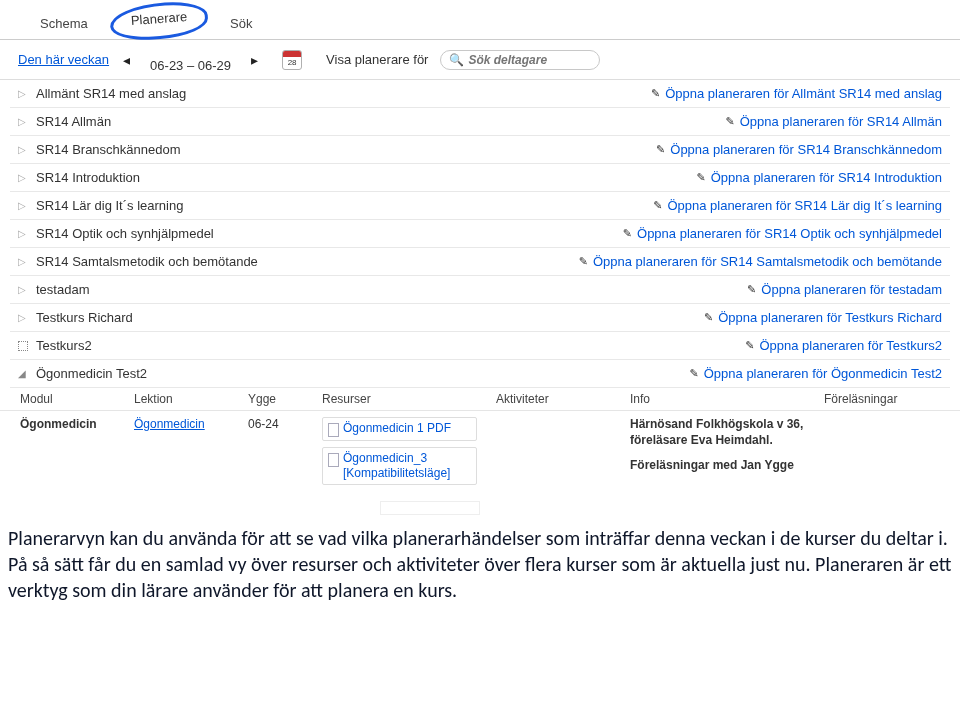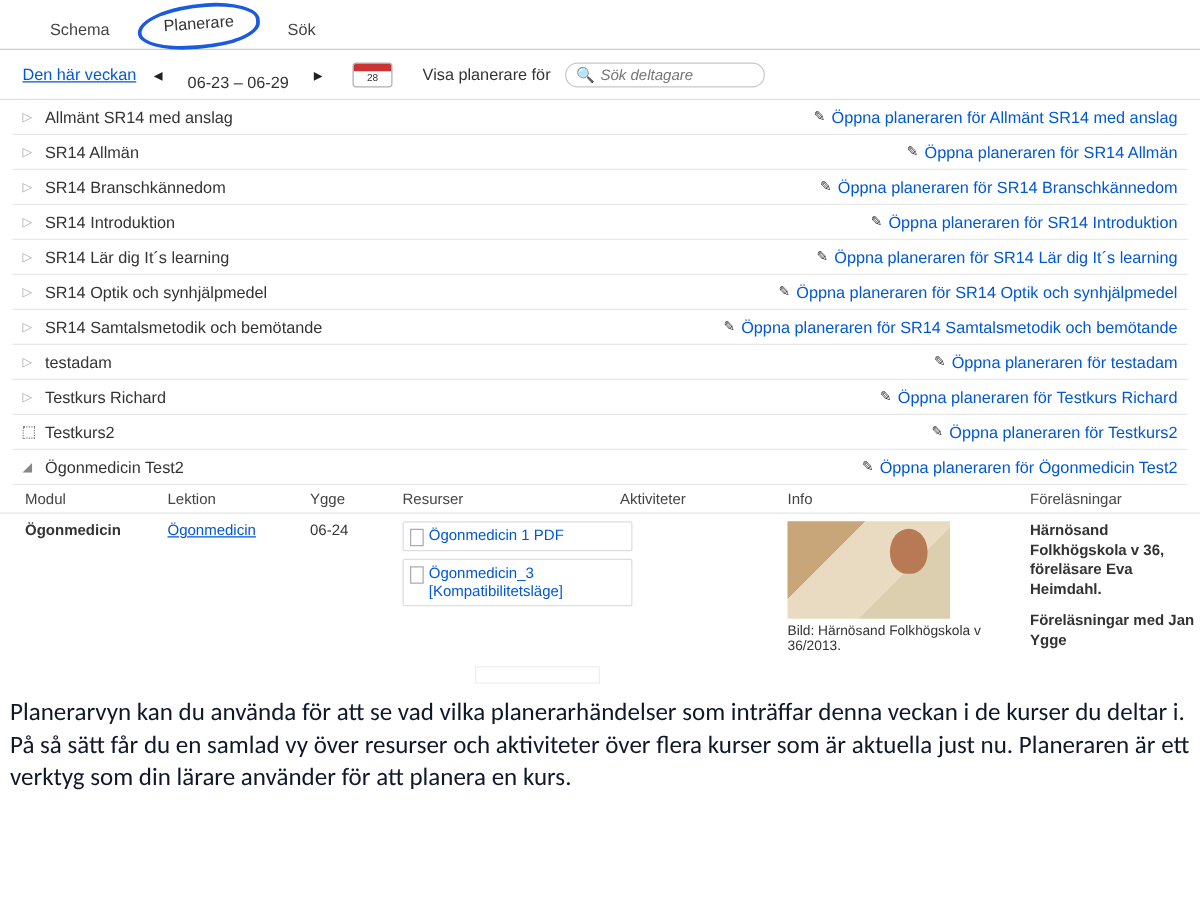--- a/index.html
+++ b/index.html
@@ -8,46 +8,46 @@
   
   .tabs { display: flex; padding: 8px 18px 0 18px; position: relative; border-bottom: 1px solid #ccc; }
   .tab { padding: 8px 22px; color: #444; cursor: pointer; }
   .tab.highlighted { border: 3px solid #1a5ae0; border-radius: 80% 60% 70% 60%; margin-top: -5px; padding: 5px 18px 5px 18px; transform: rotate(-4deg); color: #333; }
   
   
   .toolbar { display: flex; align-items: center; gap: 6px; padding: 6px 18px; border-bottom: 1px solid #ddd; background: #fff; }
   .link { color: #0057d8; text-decoration: underline; cursor: pointer; }
   .toolbar .nav-arrow { padding: 0 8px; color: #222; cursor: pointer; font-size: 14px; }
   .toolbar .date-range { color: #333; padding: 0 6px; margin-top: 12px; }
-  .cal-icon { width: 32px; height: 20px; border: 1px solid #b0b0b0; border-radius: 3px; background: #fff; display: inline-flex; flex-direction: column; cursor: pointer; margin: 0 10px; }
+  .cal-icon { width: 20px; height: 20px; border: 1px solid #b0b0b0; border-radius: 3px; background: #fff; display: inline-flex; flex-direction: column; cursor: pointer; margin: 0 10px; }
   .cal-icon .cal-top { height: 6px; background: #c33; border-top-left-radius: 2px; border-top-right-radius: 2px; }
   .cal-icon .cal-day { font-size: 8px; text-align: center; line-height: 11px; color: #333; }
   .toolbar .vp-label { margin-left: 8px; margin-right: 6px; color: #333; }
   .search-box { display: inline-flex; align-items: center; border: 1px solid #c8c8c8; border-radius: 10px; padding: 2px 8px; background: #fff; width: 160px; }
   .search-box .mag { color: #999; margin-right: 4px; font-size: 12px; }
-  .search-box input { border: none; outline: none; font-size: 12px; color: #b91c1c; font-style: italic; width: 120px; background: transparent; }
+  .search-box input { border: none; outline: none; font-size: 12px; color: #b91c1c; font-style: italic; width: 120px; background: transparent; font-weight: bold; }
   
   
   .course-list { padding: 0 10px; }
   .course-row { display: flex; justify-content: space-between; align-items: center; padding: 6px 8px; border-bottom: 1px solid #e8e8e8; }
   .course-row .left { display: flex; align-items: center; gap: 8px; }
   .disclosure { width: 10px; color: #aaa; font-size: 10px; display: inline-block; }
   .disclosure.expanded { color: #888; }
   .disclosure.boxed { border: 1px dotted #888; width: 10px; height: 10px; }
   .course-name { color: #333; }
   .tool-link { color: #0057d8; cursor: pointer; display: inline-flex; align-items: center; gap: 5px; }
   .tool-icon { font-size: 11px; color: #333; }
   
   
   .detail-headers, .detail-values { display: grid; grid-template-columns: 110px 110px 70px 170px 130px 190px 140px; column-gap: 4px; padding: 4px 20px; }
   .detail-headers { color: #444; border-bottom: 1px solid #e5e5e5; font-size: 12px; }
   .detail-values { padding-top: 6px; font-size: 12px; align-items: flex-start; }
   .detail-values .modul { font-weight: bold; }
   .detail-values .lektion-link { color: #0057d8; text-decoration: underline; cursor: pointer; }
-  .res-box { border: 1px solid #ddd; border-radius: 2px; padding: 3px 5px; margin-bottom: 6px; display: flex; align-items: flex-start; gap: 4px; width: 184px; color: #0057d8; cursor: pointer; line-height: 1.25; }
+  .res-box { border: 1px solid #ddd; border-radius: 2px; padding: 3px 5px; margin-bottom: 6px; display: flex; align-items: flex-start; gap: 4px; width: 155px; color: #0057d8; cursor: pointer; line-height: 1.25; }
   .res-box .doc-icon { width: 11px; height: 14px; border: 1px solid #aab; background: #fff; display: inline-block; flex: 0 0 11px; margin-top: 2px; }
   .info-cell { font-size: 11px; }
   .info-cell .thumb { width: 130px; height: 78px; background: linear-gradient(135deg,#c9a67a 0 30%, #e9dbc1 30% 65%, #dccfb0 65% 100%); margin-bottom: 4px; position: relative; }
   .info-cell .thumb::after { content:""; position:absolute; right:18px; top:6px; width:30px; height:36px; background:#b77a54; border-radius:50% 50% 45% 45%; }
   .fore-cell { font-weight: bold; font-size: 12px; line-height: 1.3; }
   .fore-cell .second { margin-top: 10px; }
   .extra-box { border: 1px solid #eee; width: 100px; height: 14px; margin-top: 6px; }
   
   
   .description { padding: 10px 8px 8px 8px; font-family: Calibri, Arial, sans-serif; font-size: 20px; line-height: 1.3; color: #0f172a; }
@@ -208,24 +208,20 @@
       <div class="res-box">
         <span class="doc-icon"></span>
         <span>Ögonmedicin 1 PDF</span>
       </div>
       <div class="res-box">
         <span class="doc-icon"></span>
         <span>Ögonmedicin_3 [Kompatibilitetsläge]</span>
       </div>
     </div>
   <div></div>
-  <div class="info-cell">
-    <div class="thumb"></div>
-    <div>Bild: Härnösand Folkhögskola v 36/2013.</div>
-  </div>
   <div class="fore-cell">
     <div>Härnösand Folkhögskola v 36, föreläsare Eva Heimdahl.</div>
     <div class="second">Föreläsningar med Jan Ygge</div>
   </div>
 </div>
 <div style="padding-left:380px;">
     <div class="extra-box"></div>
   </div>
 
 <div class="description">Planerarvyn kan du använda för att se vad vilka planerarhändelser som inträffar denna veckan i de kurser du deltar i. På så sätt får du en samlad vy över resurser och aktiviteter över flera kurser som är aktuella just nu. Planeraren är ett verktyg som din lärare använder för att planera en kurs.</div>

